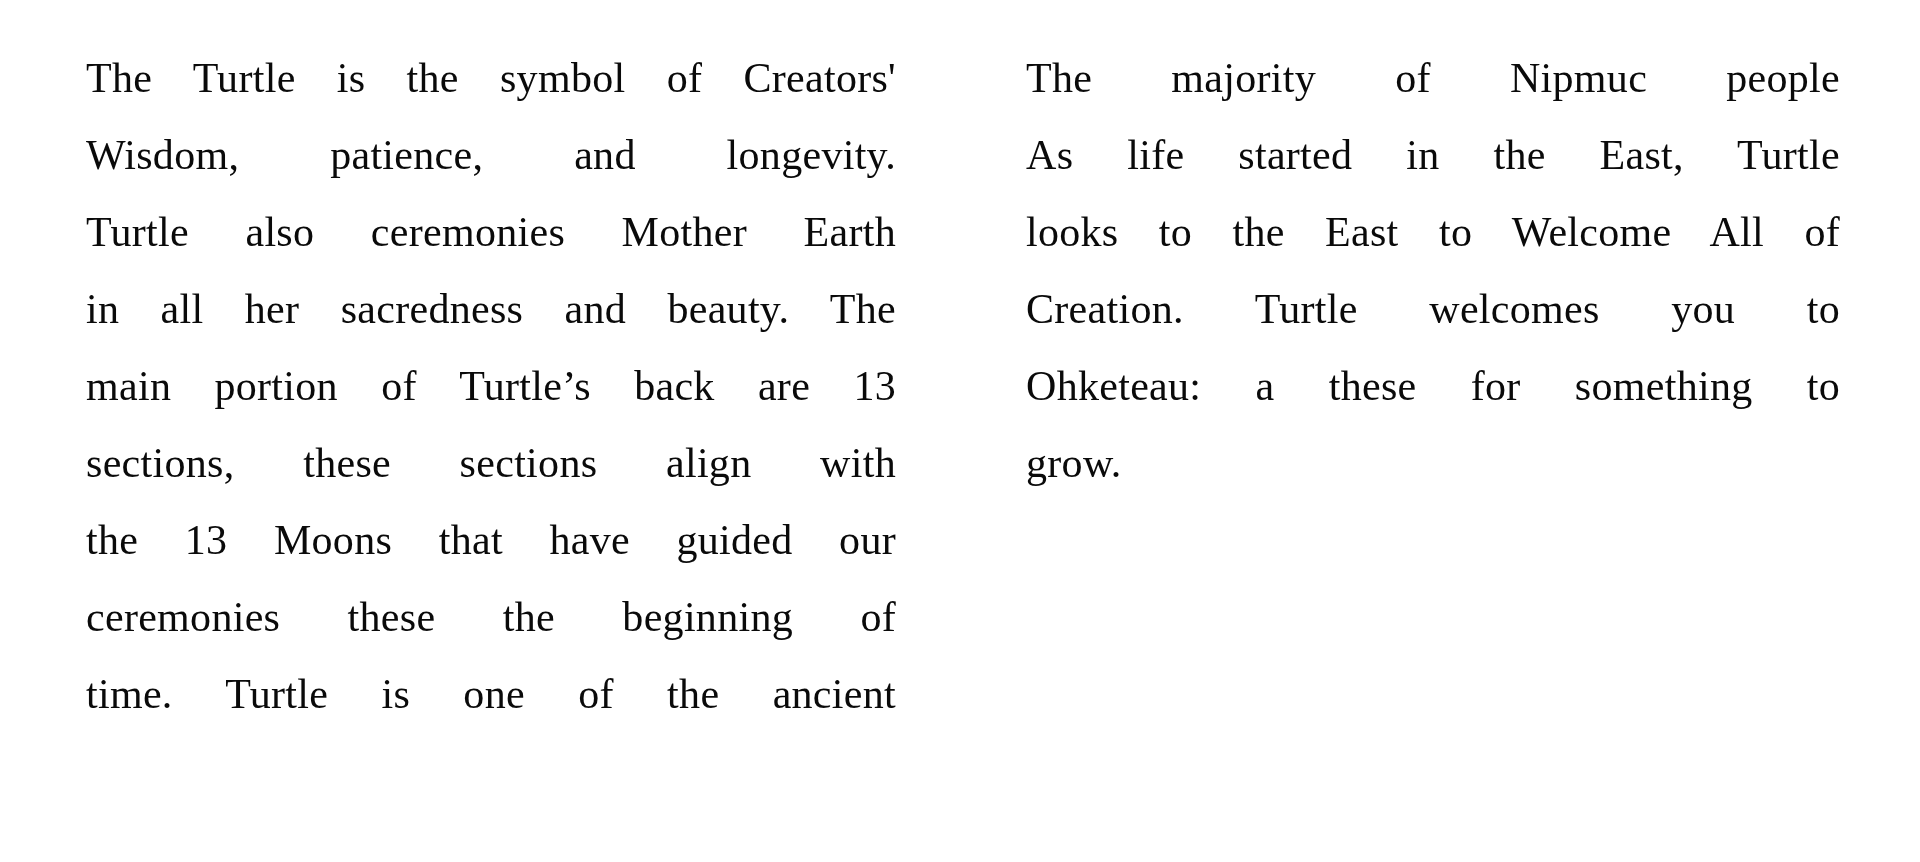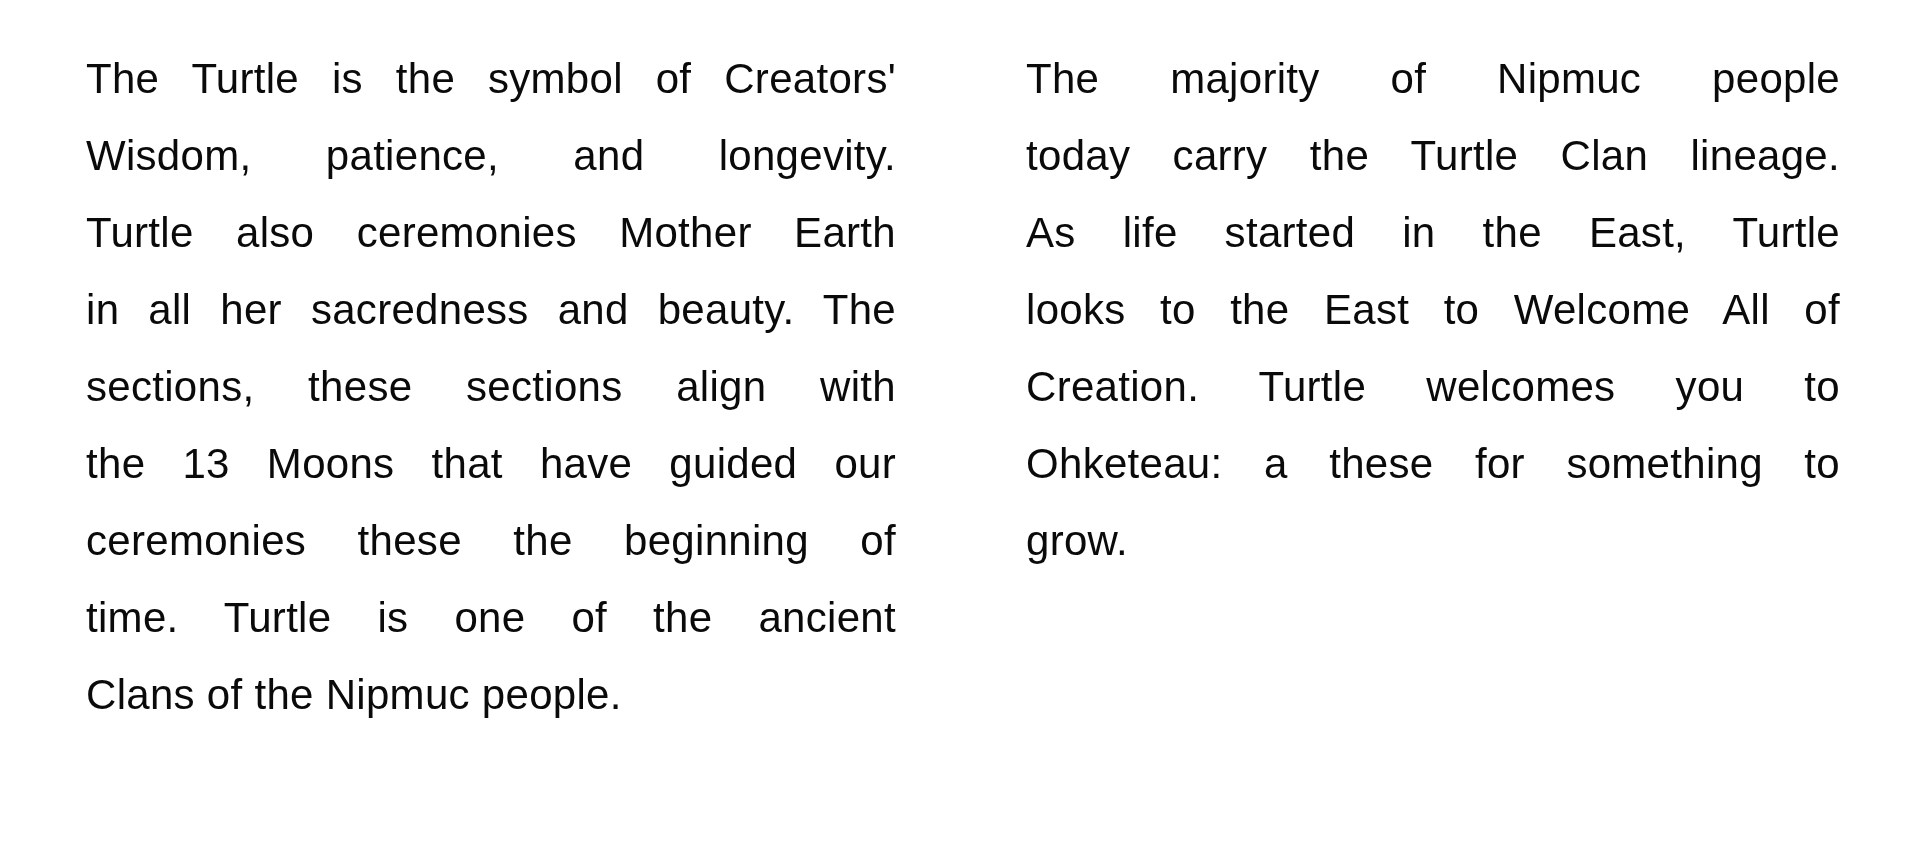--- a/index.html
+++ b/index.html
@@ -8,21 +8,21 @@
     background: #ffffff;
     width: 1920px;
     height: 862px;
     overflow: hidden;
   }
   .page {
     position: relative;
     width: 1577px;
     height: 862px;
     background: #ffffff;
-    font-family: Liberation Sans, sans-serif;
+    font-family: Liberation Serif, serif;
     color: #0a0a0a;
   }
   .text-col {
     position: absolute;
     top: 40px;
   }
   .col-left  { left: 86px;  width: 810px; }
   .col-right { left: 1011px; width: 814px; margin-left: 15px; }
   .line {
     font-size: 42px;
@@ -41,30 +41,29 @@
 </head>
 <body>
 
 <div class="page">
 
   <div class="text-col col-left">
     <div class="line">The Turtle is the symbol of Creators'</div>
     <div class="line">Wisdom, patience, and longevity.</div>
     <div class="line">Turtle also ceremonies Mother Earth</div>
     <div class="line">in all her sacredness and beauty. The</div>
+    <div class="line">main portion of Turtle’s back are 13</div>
     <div class="line">sections, these sections align with</div>
     <div class="line">the 13 Moons that have guided our</div>
     <div class="line">ceremonies these the beginning of</div>
     <div class="line">time. Turtle is one of the ancient</div>
-    <div class="line para-end">Clans of the Nipmuc people.</div>
   </div>
 
   <div class="text-col col-right">
     <div class="line">The majority of Nipmuc people</div>
-    <div class="line">today carry the Turtle Clan lineage.</div>
     <div class="line">As life started in the East, Turtle</div>
     <div class="line">looks to the East to Welcome All of</div>
     <div class="line">Creation. Turtle welcomes you to</div>
     <div class="line">Ohketeau: a these for something to</div>
     <div class="line para-end">grow.</div>
   </div>
 
 </div>
 
 </body></html>

